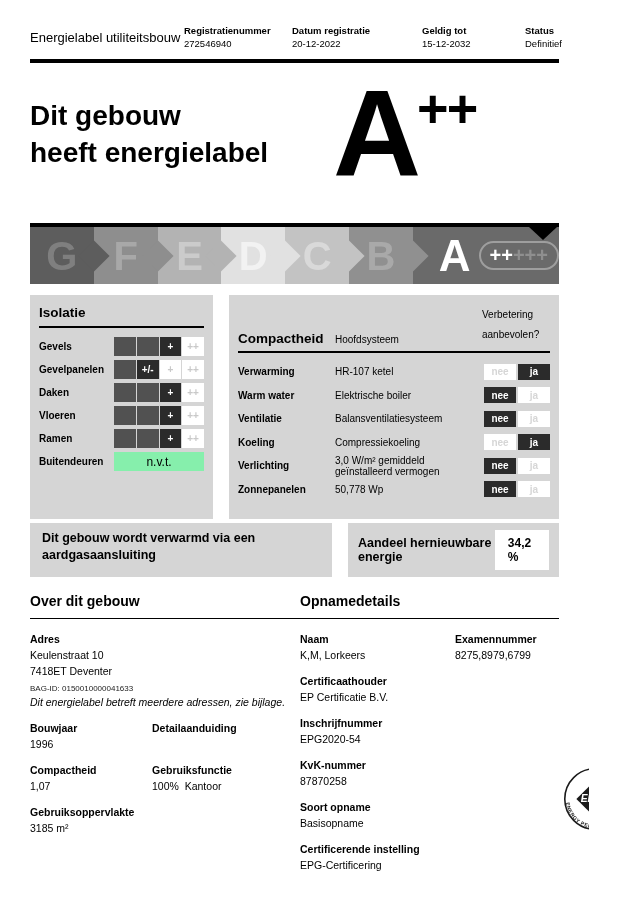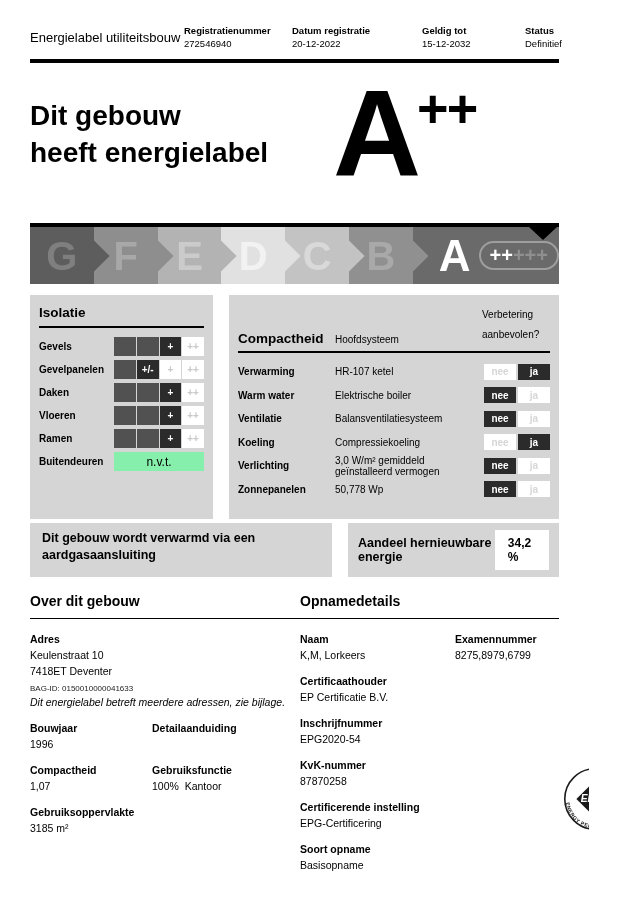--- a/index.html
+++ b/index.html
@@ -349,26 +349,26 @@
       </div>
       <div>
         <div class="fl">Inschrijfnummer</div>
         <div class="fv">EPG2020-54</div>
       </div>
       <div>
         <div class="fl">KvK-nummer</div>
         <div class="fv">87870258</div>
       </div>
       <div>
+        <div class="fl">Soort opname</div>
+        <div class="fv">Basisopname</div>
+      </div>
+      <div>
         <div class="fl">Certificerende instelling</div>
         <div class="fv">EPG-Certificering</div>
-      </div>
-      <div>
-        <div class="fl">Soort opname</div>
-        <div class="fv">Basisopname</div>
       </div>
     </div>
   </div>
 
   <svg class="seal" viewBox="0 0 80 80">
     <defs>
       <path id="arcBottom" d="M 10,40 A 30,30 0 0,0 70,40"></path>
       <path id="arcTopL" d="M 11,36 A 30,30 0 0,1 30,13"></path>
       <path id="arcTopR" d="M 50,13 A 30,30 0 0,1 69,36"></path>
     </defs>

